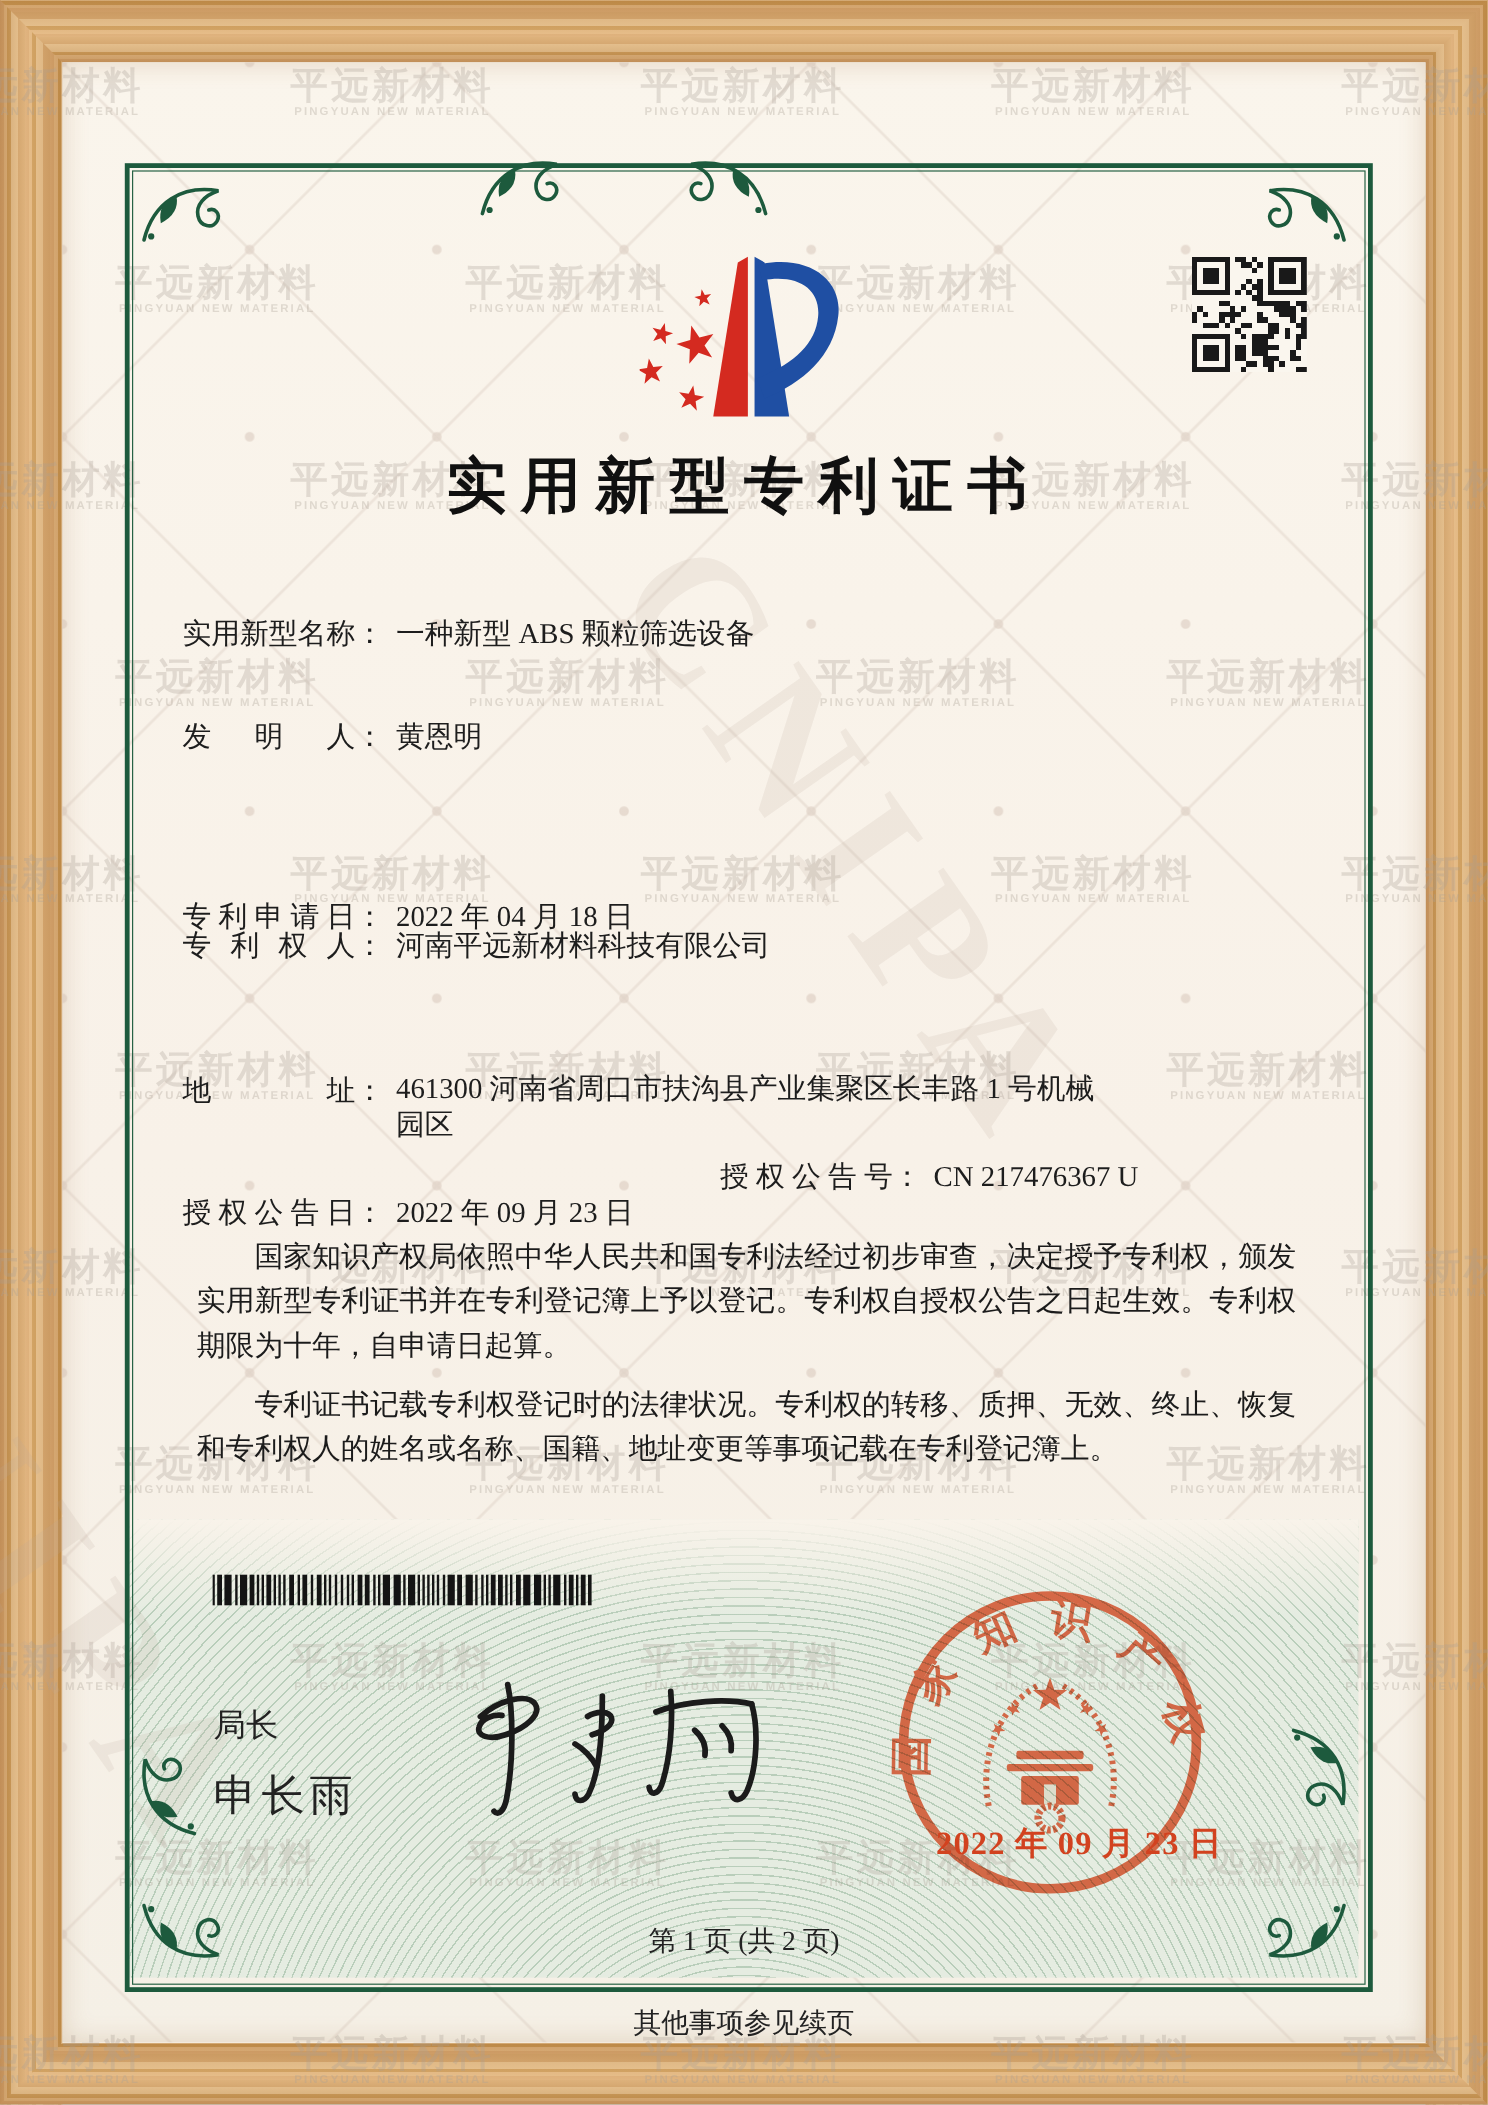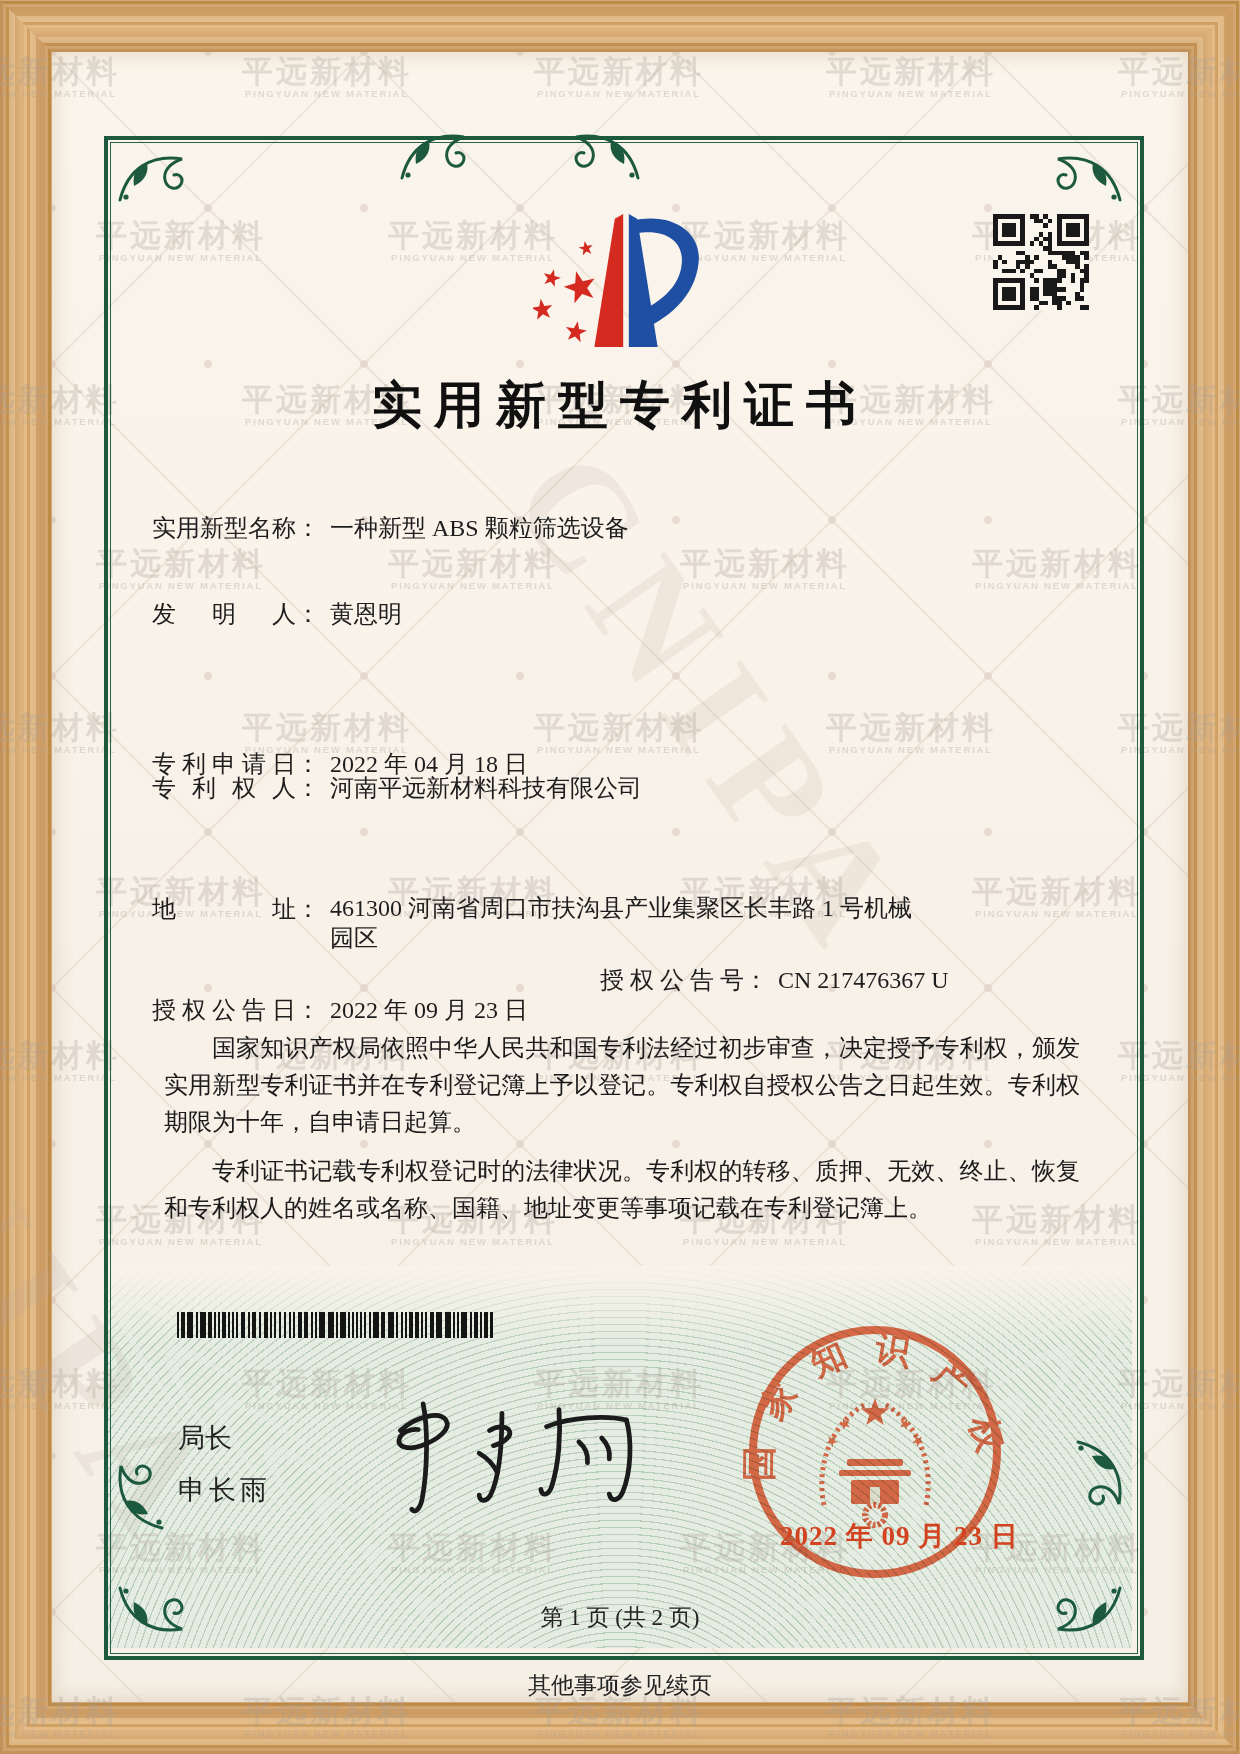--- a/index.html
+++ b/index.html
@@ -60,21 +60,21 @@
   .row .colon{display:inline-block;}
   .row .val{display:inline-block;padding-left:10px;}
   .row-wrap{white-space:normal;}
   .row-wrap .val{width:598px;vertical-align:top;line-height:30px;}
   .row-grant2{left:600px;}
   .paras{position:absolute;left:152px;top:1018px;width:940px;}
   .paras p{margin:12px;font-size:24px;line-height:37px;text-indent:2em;text-align:justify;color:#1b1b1b;}
   .barcode{position:absolute;left:177px;top:1312px;}
   .director-title{position:absolute;left:178px;top:1420px;font-size:27px;
         font-family:"Liberation Sans","DejaVu Sans",sans-serif;color:#222;}
-  .director-name{position:absolute;left:178px;top:1472px;font-size:27px;letter-spacing:4px;
+  .director-name{position:absolute;left:178px;top:1472px;font-size:36px;letter-spacing:4px;
         font-family:"Liberation Sans","DejaVu Sans",sans-serif;color:#222;}
   .signature{position:absolute;left:368px;top:1388px;}
   .seal{position:absolute;left:742px;top:1319px;z-index:6;opacity:.9;mix-blend-mode:multiply;}
   .seal-date{position:absolute;left:780px;top:1518px;z-index:7;font-size:27px;letter-spacing:1px;
         color:#d2421f;font-weight:bold;}
   .page-info{position:absolute;left:104px;width:1032px;top:1602px;text-align:center;font-size:23px;color:#222;}
   .continuation{position:absolute;left:0;width:1240px;top:1670px;text-align:center;font-size:23px;color:#222;}
 </style>
 </head>
 <body>

